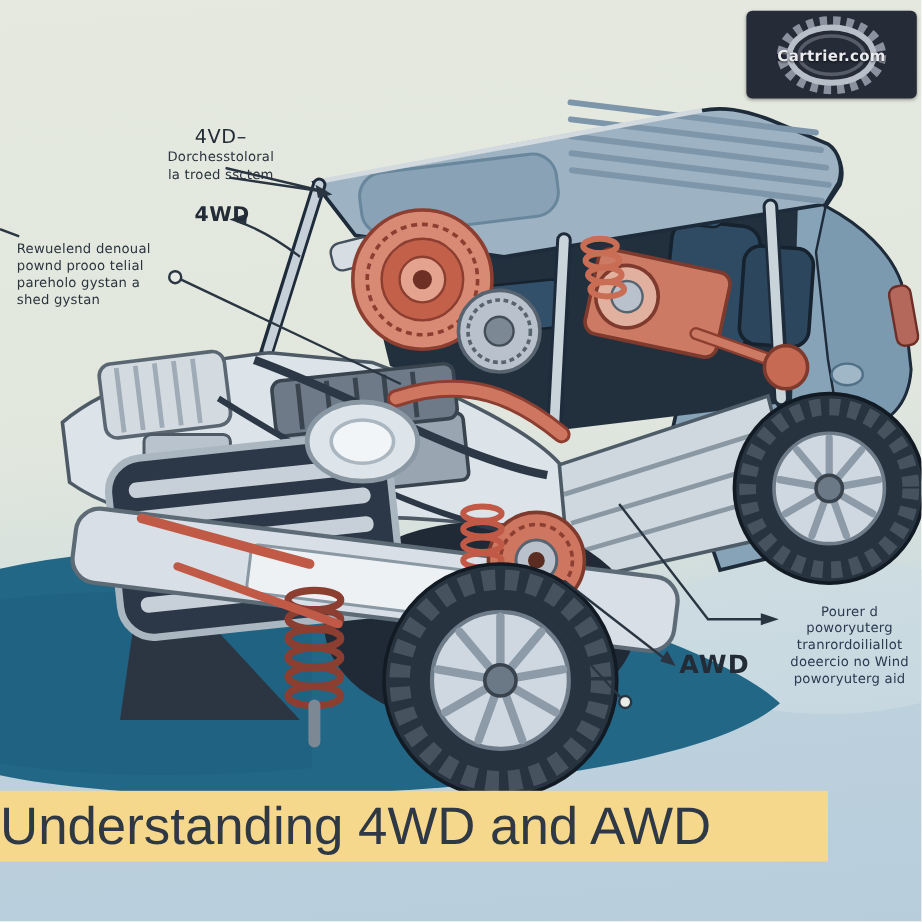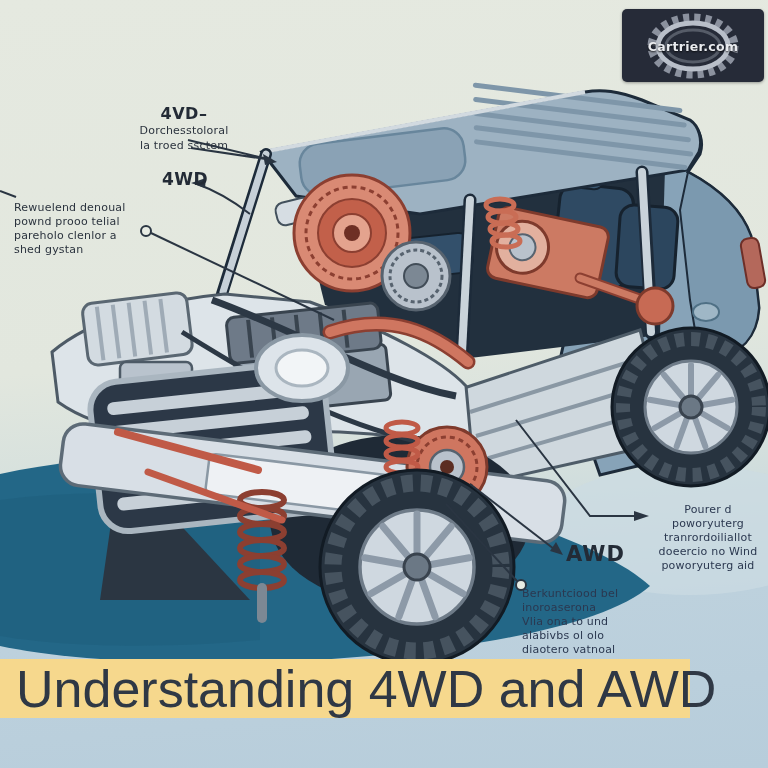--- a/index.html
+++ b/index.html
@@ -3,36 +3,36 @@
 <meta charset="utf-8">
 <style>
   html,body{margin:0;padding:0;}
   body{width:768px;height:768px;overflow:hidden;font-family:"DejaVu Sans",sans-serif;}
   .stage{position:relative;width:768px;height:768px;
     background:linear-gradient(175deg,#e5e9e0 0%,#e2e7de 45%,#d3dfdd 62%,#bdd1dd 78%,#b7cddb 100%);}
   .stage svg{position:absolute;left:0;top:0;}
   .label{position:absolute;color:#2b333e;font-size:11px;line-height:1.28;letter-spacing:.2px;}
   .label .ln{display:block;}
   .lbl-top{left:84px;top:104px;width:200px;text-align:center;}
-  .lbl-top .hd{font-size:16px;font-weight:bold;letter-spacing:.5px;color:#232b36;}
+  .lbl-top .hd{font-size:16px;font-weight:normal;letter-spacing:.5px;color:#232b36;}
   .lbl-4wd{left:138px;top:169px;font-size:17px;font-weight:bold;color:#232b36;letter-spacing:.5px;margin-left:24px;}
   .lbl-left{left:14px;top:201px;width:156px;}
   .lbl-awd{left:566px;top:541px;font-size:21px;font-weight:bold;color:#232b36;letter-spacing:1px;}
   .lbl-right{left:650px;top:503px;width:116px;text-align:center;color:#2b3850;}
   .lbl-br{left:522px;top:587px;width:150px;text-align:left;color:#2b3850;}
   .logo{position:absolute;left:622px;top:9px;width:142px;height:73px;background:#262b38;
     border-radius:5px;box-shadow:0 1px 3px rgba(0,0,0,.35);}
   .logo svg{position:absolute;left:0;top:0;}
   .logo .logo-text{position:absolute;left:0;top:30px;width:142px;text-align:center;
     color:#e9ebef;font-size:12.5px;font-weight:bold;letter-spacing:.3px;
     text-shadow:0 1px 2px rgba(0,0,0,.8);}
   .banner{position:absolute;left:0;top:659px;width:690px;height:59px;background:#f6d88d;
     display:flex;align-items:center;}
-  .banner-title{font-family:"Liberation Sans",sans-serif;font-size:52px;color:#2f3845;
-    padding-left:16px;white-space:nowrap;letter-spacing:0;}
+  .banner-title{font-family:"Liberation Sans",sans-serif;font-size:44px;color:#2f3845;
+    white-space:nowrap;letter-spacing:0;}
 </style>
 </head>
 <body>
 
 <div class="stage">
 
   <svg width="768" height="768" viewBox="0 0 768 768">
 
     <g>
       <ellipse cx="690" cy="530" rx="150" ry="65" fill="#ccdbe3" opacity="0.7"></ellipse>
@@ -245,41 +245,33 @@
     <span class="hd">4VD–</span>
     <span class="ln">Dorchesstoloral</span>
     <span class="ln">la troed ssctem</span>
   </div>
 
   <div class="label lbl-4wd">4WD</div>
 
   <div class="label lbl-left">
     <span class="ln">Rewuelend denoual</span>
     <span class="ln">pownd prooo telial</span>
-    <span class="ln">pareholo clenlor a</span>
+    <span class="ln">pareholo gystan a</span>
     <span class="ln">shed gystan</span>
   </div>
 
   <div class="label lbl-awd">AWD</div>
 
   <div class="label lbl-right">
     <span class="ln">Pourer d poworyuterg</span>
     <span class="ln">tranrordoiliallot</span>
     <span class="ln">doeercio no Wind</span>
     <span class="ln">poworyuterg aid</span>
   </div>
 
-  <div class="label lbl-br">
-    <span class="ln">Berkuntciood bel</span>
-    <span class="ln">inoroaserona</span>
-    <span class="ln">Vlia ona to und</span>
-    <span class="ln">alabivbs ol olo</span>
-    <span class="ln">diaotero vatnoal</span>
-    <span class="ln">do yanonsem.</span>
-  </div>
 
   <div class="logo">
     <svg width="142" height="73" viewBox="0 0 142 73">
       <g>
         <ellipse cx="71" cy="37" rx="41" ry="28" fill="none" stroke="#8b919e" stroke-width="9" stroke-dasharray="6 5"></ellipse>
         <ellipse cx="71" cy="37" rx="35" ry="23" fill="none" stroke="#b9bfc9" stroke-width="5"></ellipse>
         <ellipse cx="71" cy="37" rx="27" ry="16" fill="none" stroke="#565c68" stroke-width="3"></ellipse>
       </g>
     </svg>
     <div class="logo-text">Cartrier.com</div>

